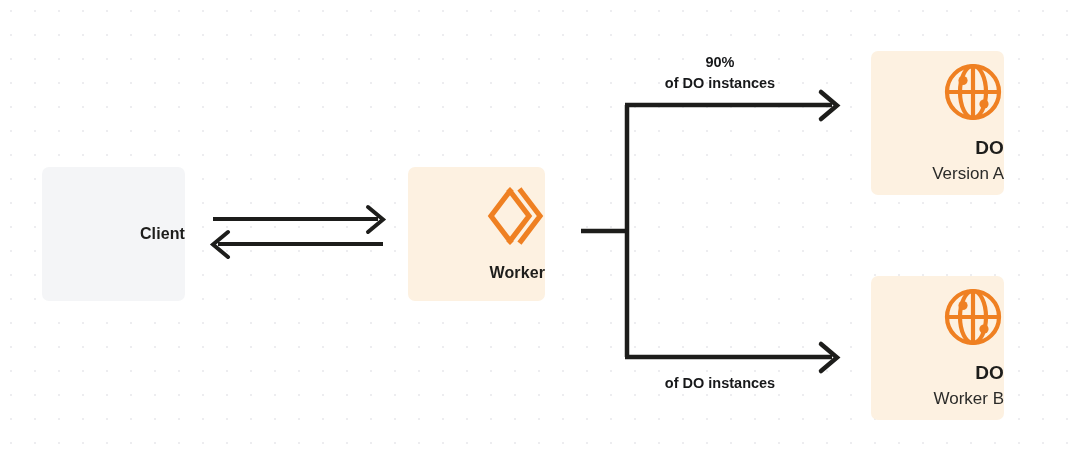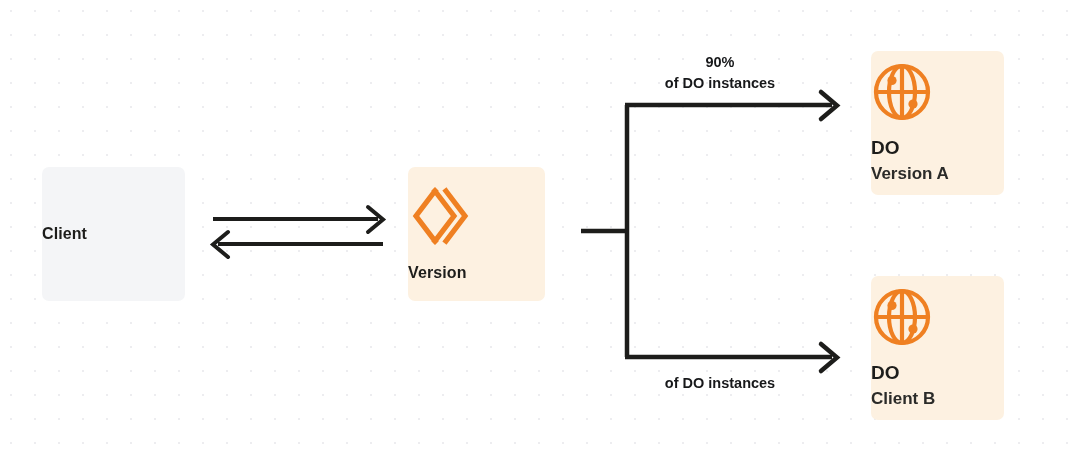--- a/index.html
+++ b/index.html
@@ -32,21 +32,21 @@
     width: 1072px;
     height: 452px;
   }
 
   .node {
     position: absolute;
     box-sizing: border-box;
     border-radius: 7px;
     display: flex;
     flex-direction: column;
-    align-items: flex-start;
+    align-items: flex-end;
     justify-content: center;
   }
 
   .node-client {
     left: 42px;
     top: 167px;
     width: 143px;
     height: 134px;
     background-color: #f4f5f7;
   }
@@ -82,21 +82,21 @@
     letter-spacing: 0.1px;
     line-height: 1.2;
   }
 
   .node-title-lg {
     font-size: 16px;
   }
 
   .node-subtitle {
     font-size: 17px;
-    font-weight: bold;
+    font-weight: normal;
     color: #2b2b29;
     line-height: 1.25;
     margin-top: 3px;
   }
 
   .icon-wrap {
     display: flex;
     align-items: center;
     justify-content: center;
   }
@@ -172,21 +172,21 @@
   <div class="node node-worker">
     <div class="icon-wrap icon-worker">
       <svg width="62" height="62" viewBox="0 0 62 62" xmlns="http://www.w3.org/2000/svg">
         <g fill="none" stroke="#ef8022" stroke-width="5.2" stroke-linecap="square" stroke-linejoin="miter">
           <polyline points="27,6 8,31 27,56"></polyline>
           <polyline points="27,6 46,31 27,56"></polyline>
           <polyline points="38,6 57,31 38,56"></polyline>
         </g>
       </svg>
     </div>
-    <div class="node-title node-title-lg">Version</div>
+    <div class="node-title node-title-lg">Worker</div>
   </div>
 
   <div class="node node-do-a">
     <div class="icon-wrap icon-globe">
       <svg width="62" height="62" viewBox="0 0 62 62" xmlns="http://www.w3.org/2000/svg">
         <g fill="none" stroke="#ef8022" stroke-width="4.2">
           <circle cx="31" cy="31" r="26"></circle>
           <line x1="5" y1="31" x2="57" y2="31"></line>
           <line x1="31" y1="5" x2="31" y2="57"></line>
           <ellipse cx="31" cy="31" rx="13" ry="26"></ellipse>
@@ -206,21 +206,21 @@
           <circle cx="31" cy="31" r="26"></circle>
           <line x1="5" y1="31" x2="57" y2="31"></line>
           <line x1="31" y1="5" x2="31" y2="57"></line>
           <ellipse cx="31" cy="31" rx="13" ry="26"></ellipse>
         </g>
         <circle cx="21" cy="19.5" r="4.6" fill="#ef8022"></circle>
         <circle cx="42" cy="43" r="4.6" fill="#ef8022"></circle>
       </svg>
     </div>
     <div class="node-title">DO</div>
-    <div class="node-subtitle">Client B</div>
+    <div class="node-subtitle">Worker B</div>
   </div>
 
   <div class="edge-label edge-label-top">
     <div>90%</div>
     <div>of DO instances</div>
   </div>
 
   <div class="edge-label edge-label-bottom">
     <div>of DO instances</div>
   </div>

